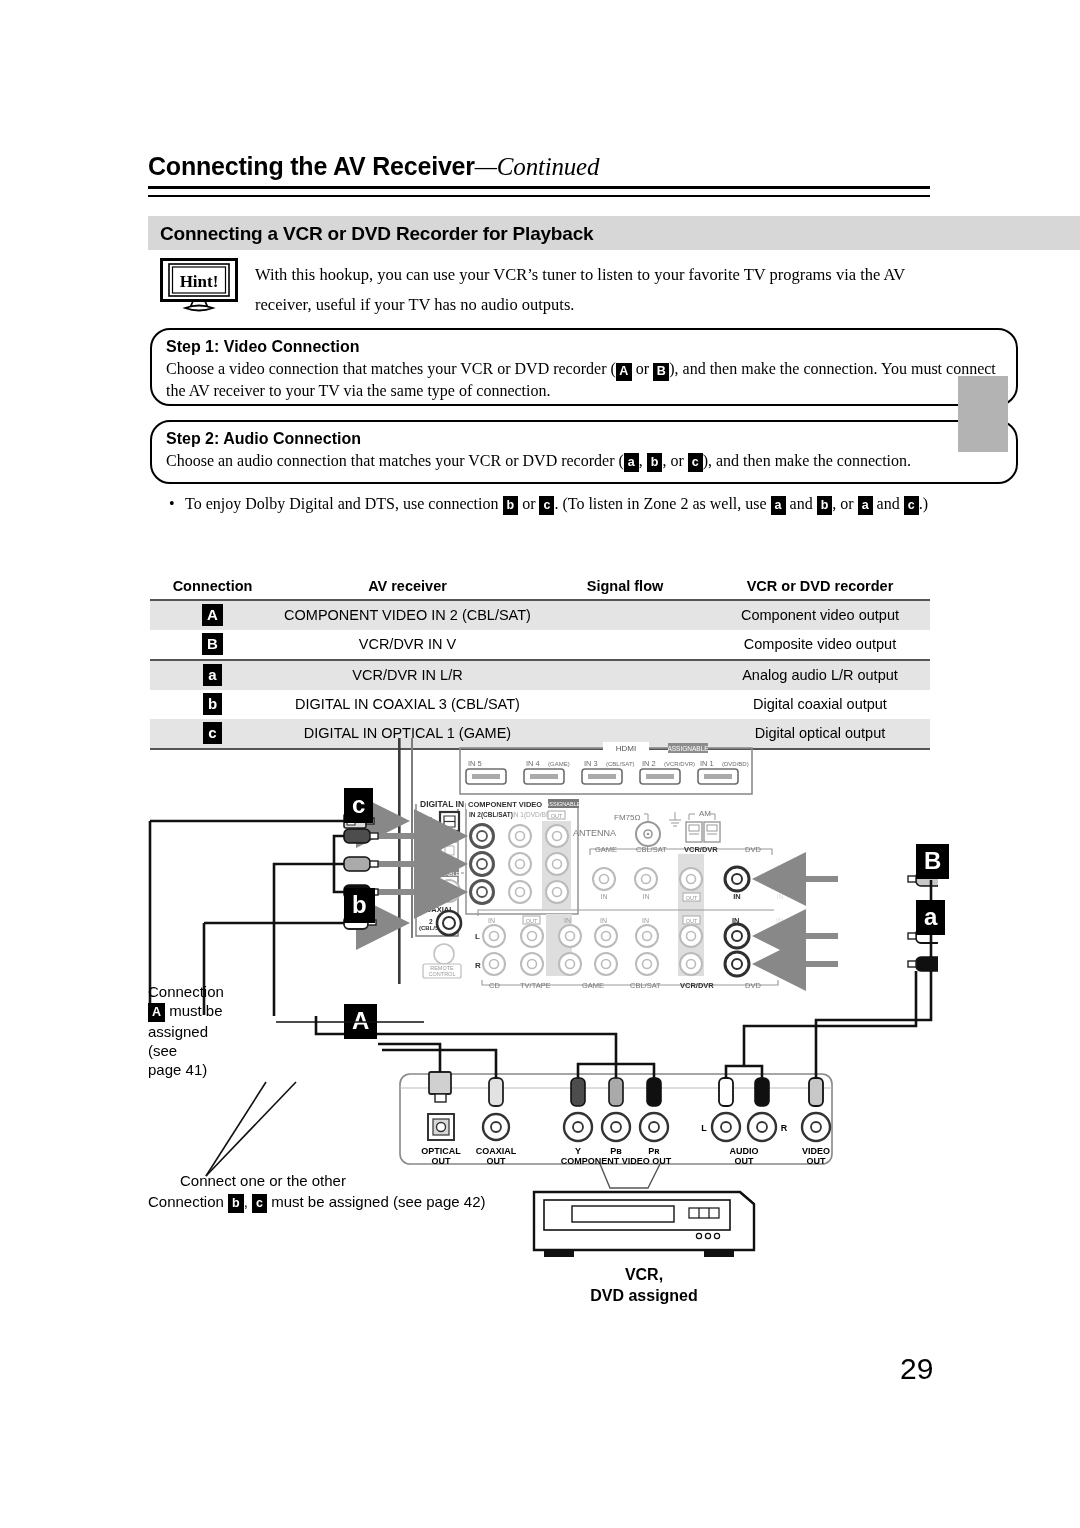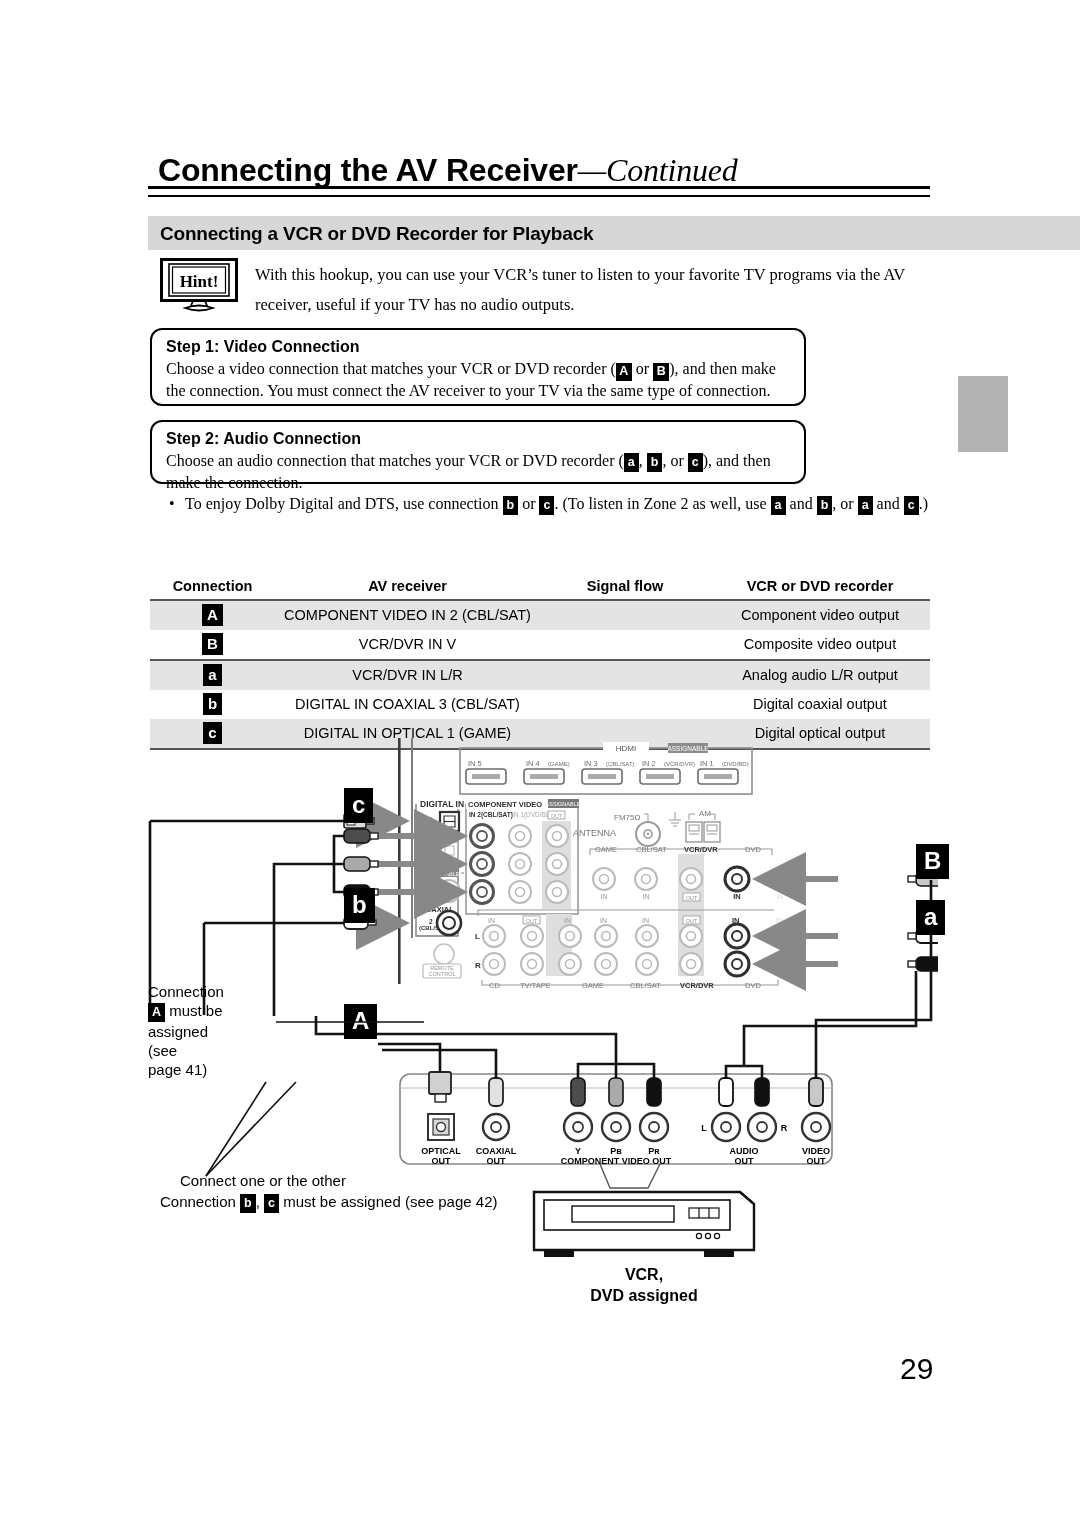--- a/index.html
+++ b/index.html
@@ -5,38 +5,38 @@
   html,body{margin:0;padding:0;}
   body{
     width:1080px;height:1528px;background:#fff;position:relative;
     font-family:"Liberation Sans",sans-serif;color:#000;
     -webkit-font-smoothing:none;
   }
   .page{position:absolute;inset:0;}
 
   
   #chapter-head{position:absolute;left:148px;top:152px;width:782px;}
-  #chapter-title{font-size:32px;font-weight:bold;letter-spacing:-0.2px;white-space:nowrap;margin-left:10px;}
+  #chapter-title{font-size:25px;font-weight:bold;letter-spacing:-0.2px;white-space:nowrap;}
   #chapter-title .cont{font-weight:normal;font-style:italic;font-family:"Liberation Serif",serif;}
   #head-rule{position:absolute;left:148px;top:186px;width:782px;height:6px;
     border-top:3px solid #000;border-bottom:2px solid #000;}
 
   
   #section-bar{position:absolute;left:148px;top:216px;width:934px;height:34px;
     background:#d7d7d7;}
   #section-bar span{position:absolute;left:12px;top:7px;font-size:19px;font-weight:bold;letter-spacing:-0.2px;}
 
   
   #hint-block{position:absolute;left:160px;top:258px;width:770px;}
   #hint-icon{position:absolute;left:0px;top:0px;width:78px;height:56px;}
   #hint-text{position:absolute;left:95px;top:2px;width:675px;
     font-family:"Liberation Serif",serif;font-size:16.5px;line-height:30px;}
 
   
-  .step-box{position:absolute;left:150px;width:656px;border:2.5px solid #000;border-radius:12px;
+  .step-box{position:absolute;left:150px;width:868px;border:2.5px solid #000;border-radius:20px;
     box-sizing:border-box;padding:8px 14px 10px 14px;}
   #step1-box{top:328px;height:78px;}
   #step2-box{top:420px;height:64px;}
   .step-title{font-size:16px;font-weight:bold;margin-bottom:2px;font-family:"Liberation Sans",sans-serif;}
   .step-body{font-family:"Liberation Serif",serif;font-size:16px;line-height:21px;}
 
   
   #bullets{position:absolute;left:168px;top:492px;width:760px;
     font-family:"Liberation Serif",serif;font-size:16px;line-height:23px;}
   #bullets li{margin-bottom:2px;}
@@ -534,19 +534,19 @@
     <span>page 41)</span>
   </div>
 
   <svg style="position:absolute;left:148px;top:960px;" width="420" height="220">
     <path d="M128 62 h148" stroke="#111" stroke-width="1.6" fill="none"></path>
     <path d="M58 216 L118 122" stroke="#111" stroke-width="1.6" fill="none"></path>
     <path d="M58 216 L148 122" stroke="#111" stroke-width="1.6" fill="none"></path>
   </svg>
 
   <div class="lbl nowrap" style="left:148px;top:1172px;font-size:15px;margin-left:32px;">Connect one or the other</div>
-  <div class="lbl nowrap" style="left:160px;top:1193px;font-size:15px;"><span>Connection </span><span class="chip lower">b</span><span>, </span><span class="chip lower">c</span><span> must be assigned (see page 42)</span></div>
+  <div class="lbl nowrap" style="left:148px;top:1193px;font-size:15px;"><span>Connection </span><span class="chip lower">b</span><span>, </span><span class="chip lower">c</span><span> must be assigned (see page 42)</span></div>
 
   <div id="right-tab"></div>
 
   <div id="page-number">29</div>
 
 </div>
 
 </body></html>

